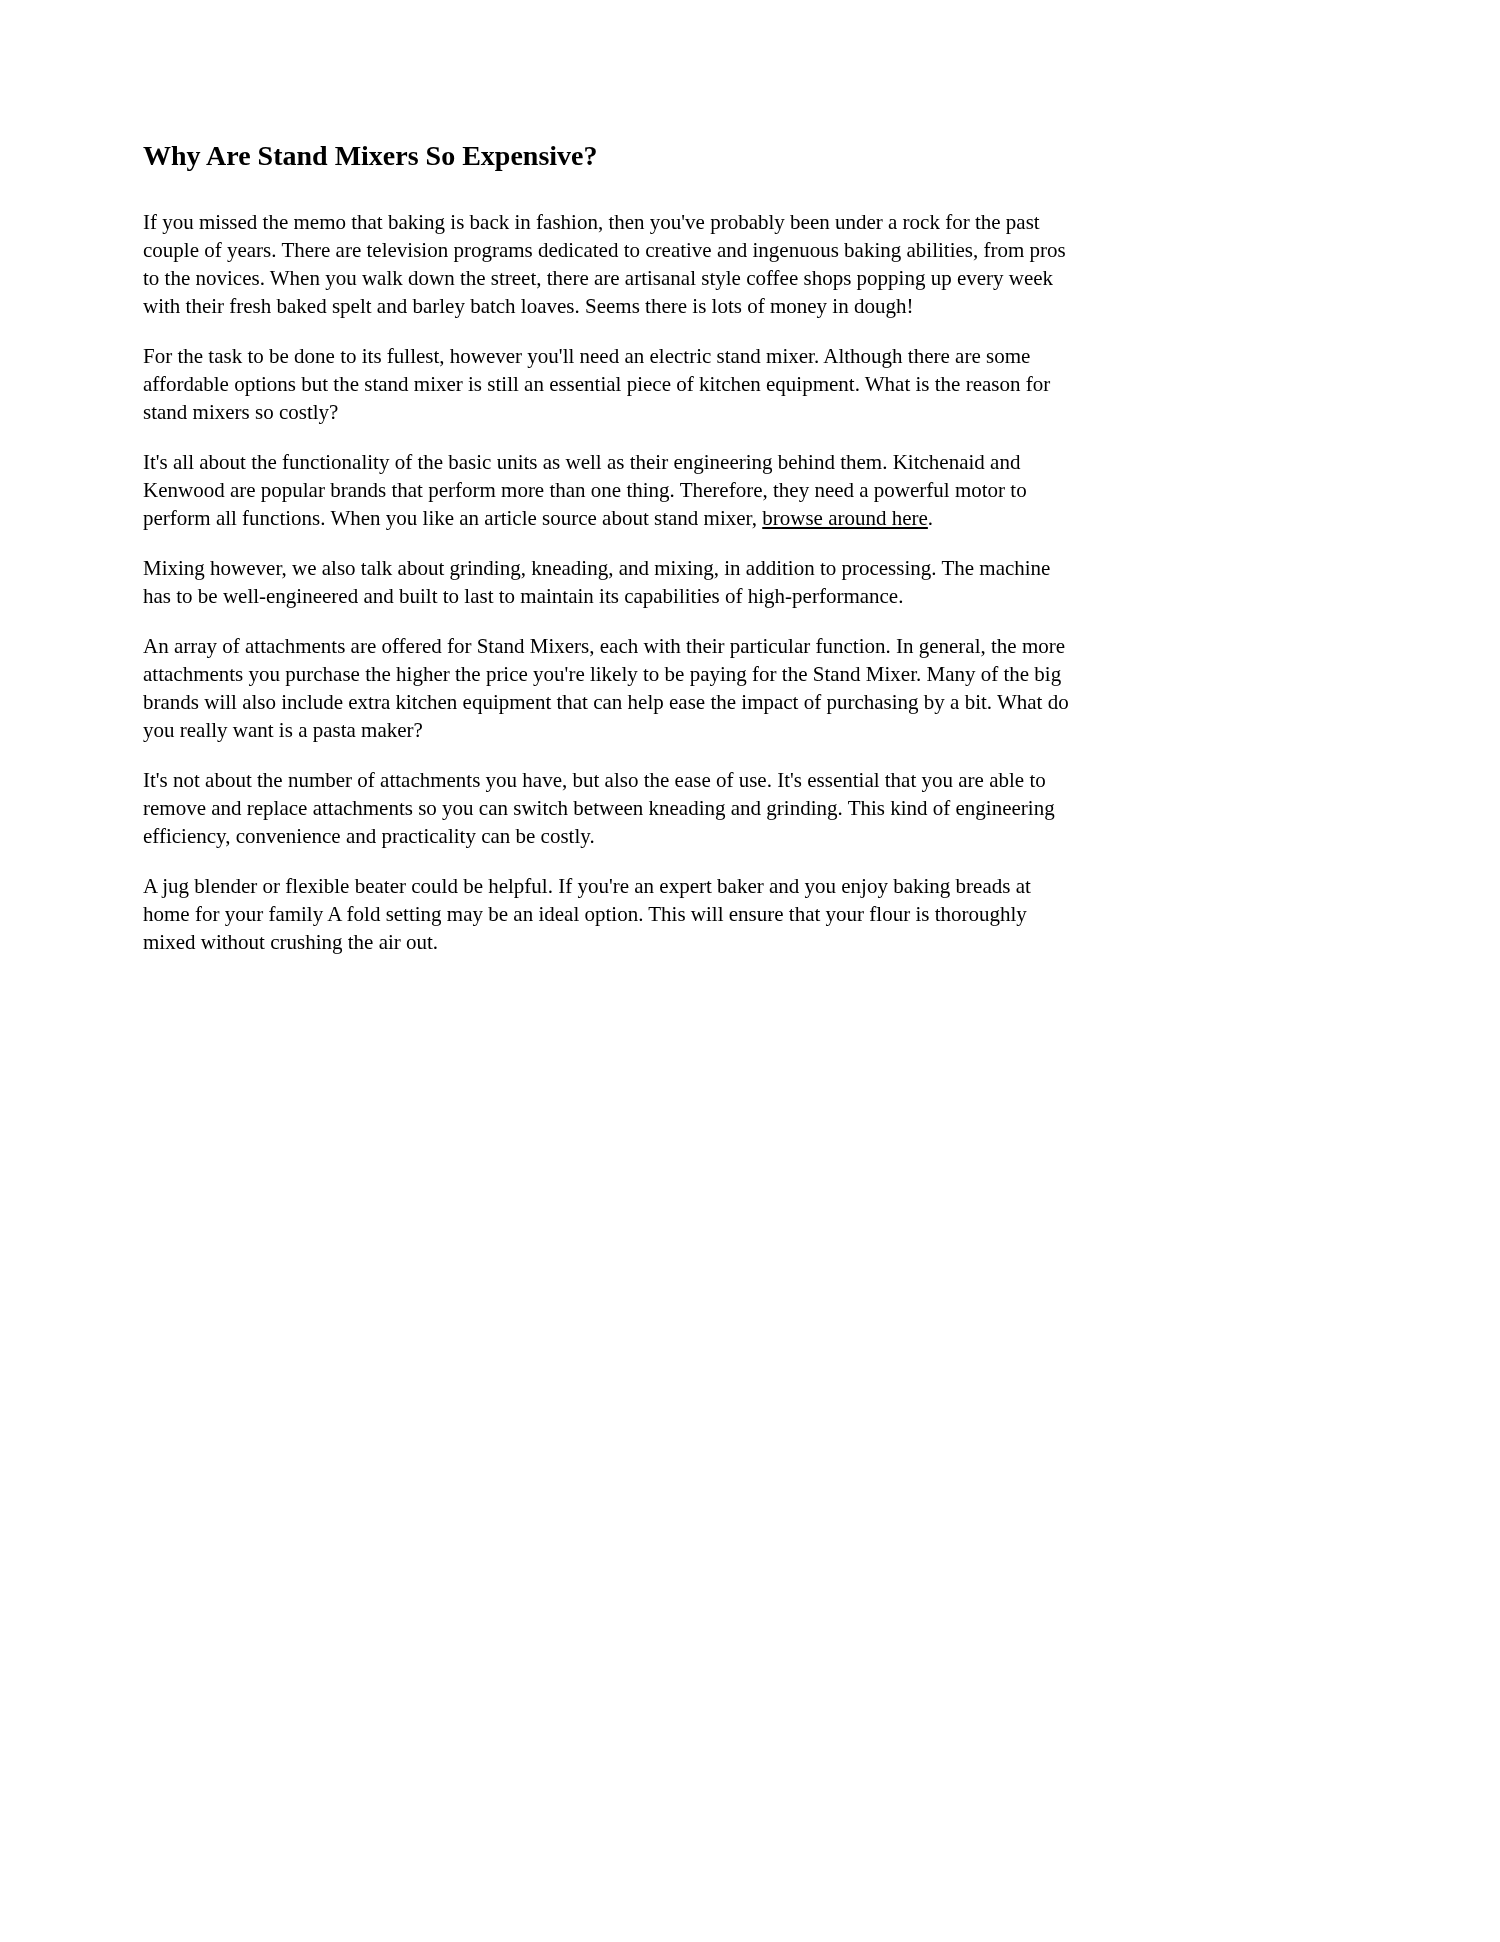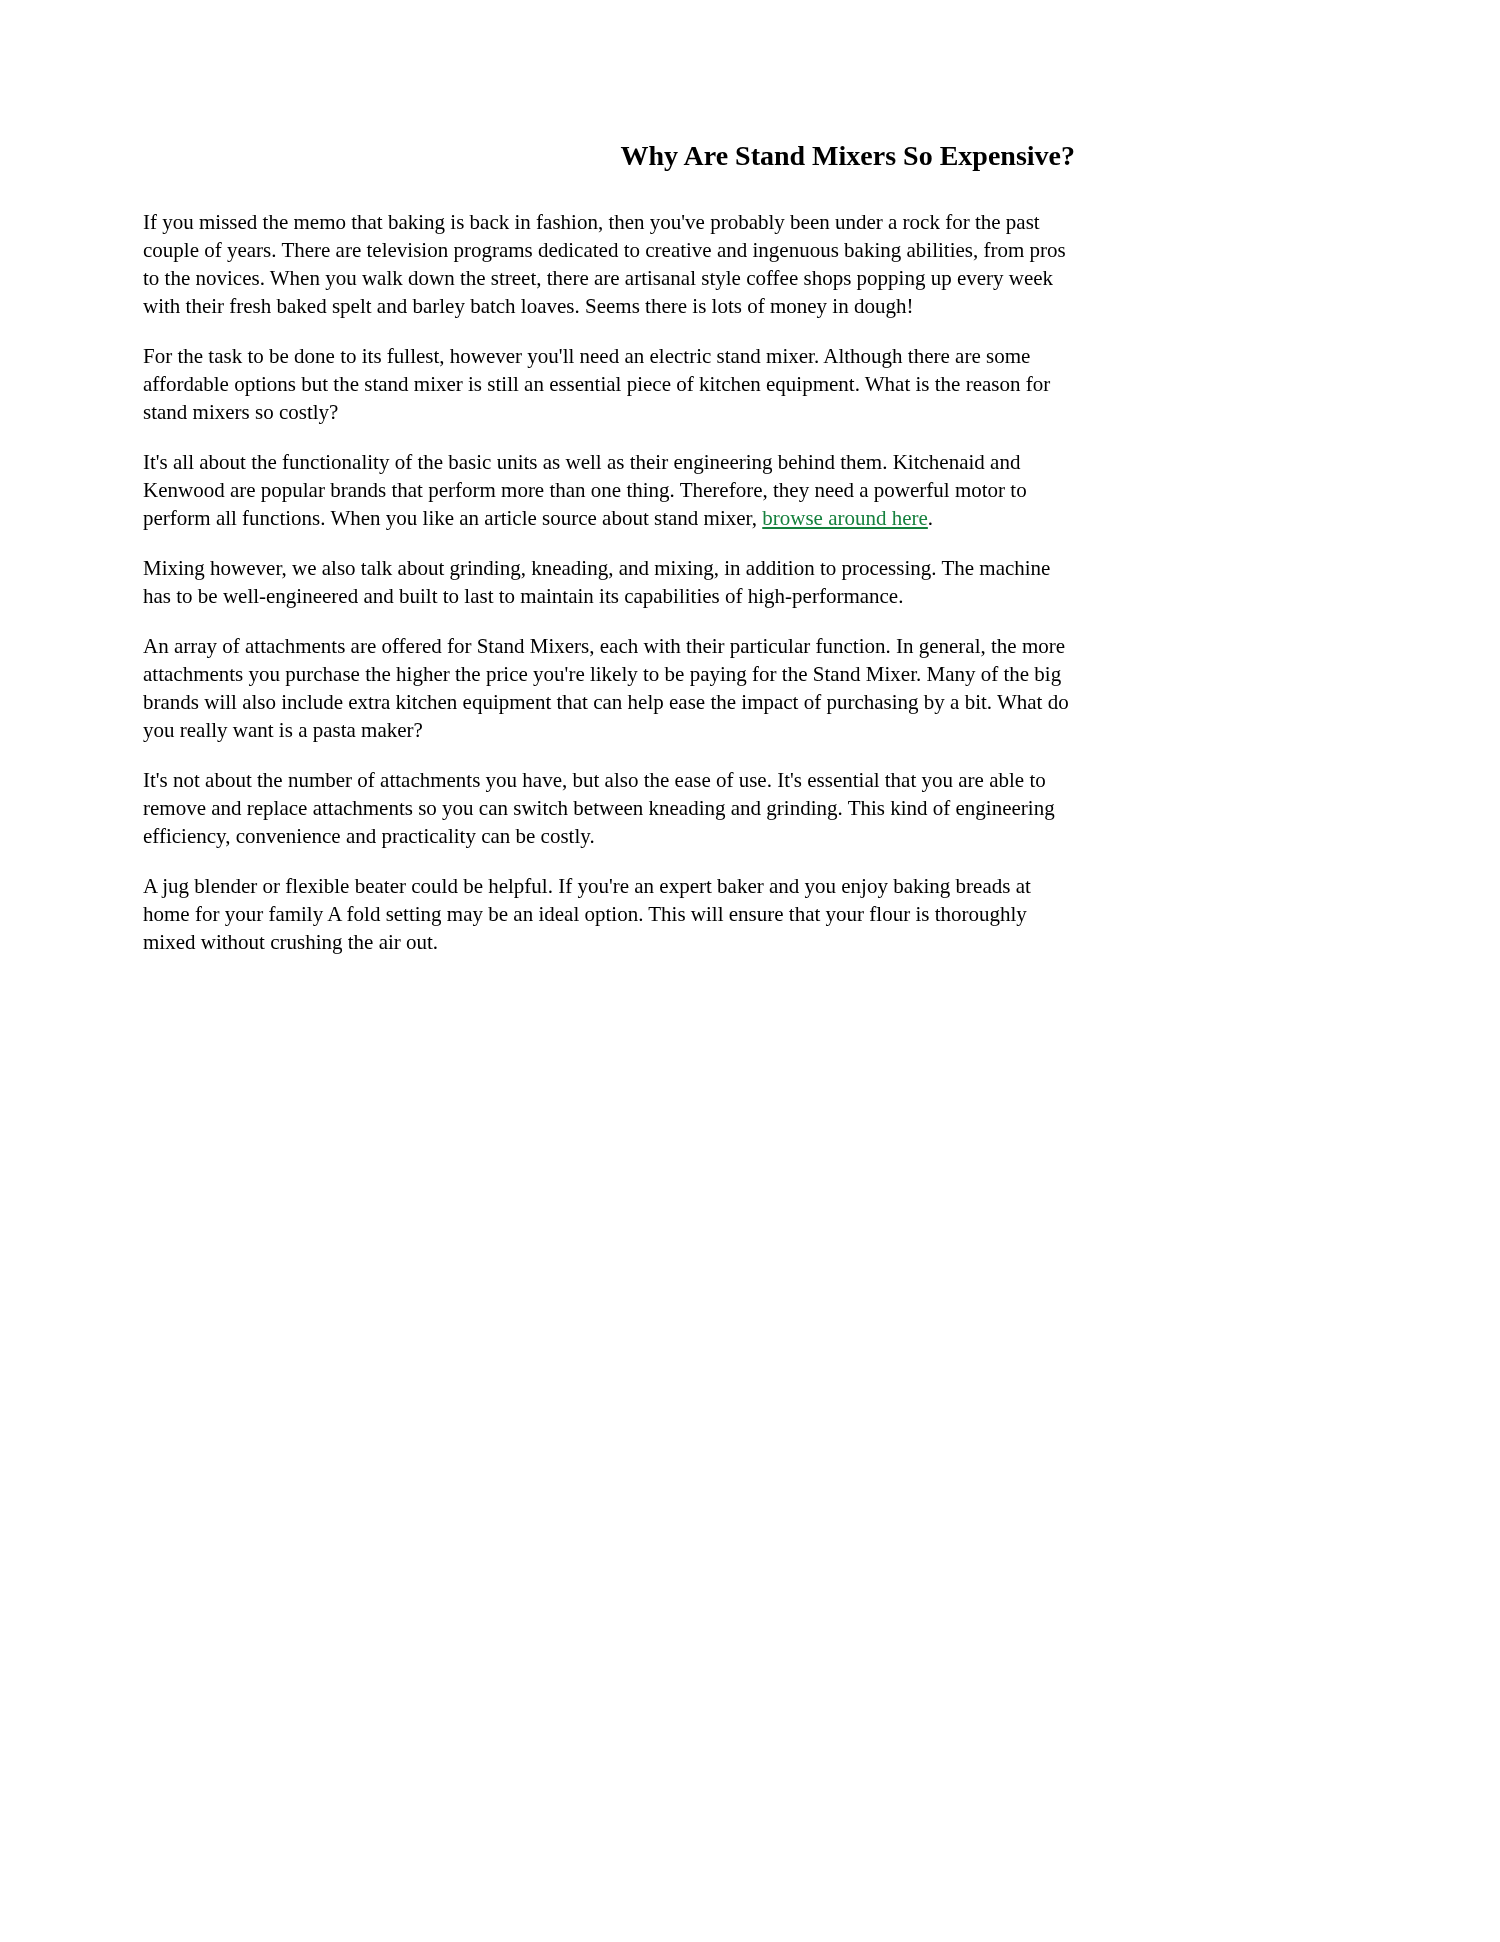--- a/index.html
+++ b/index.html
@@ -19,37 +19,37 @@
     height: 1942px;
     background: #ffffff;
     padding: 140px 0 0 143px;
   }
   .content {
     width: 932px;
   }
   .doc-title {
     font-size: 28px;
     font-weight: bold;
-    text-align: right;
+    text-align: left;
     margin: 0 0 36px 0;
     line-height: 32px;
   }
   .para {
     font-size: 21px;
     line-height: 28px;
     margin: 0 0 22px 0;
   }
   .section-heading {
     font-size: 22px;
     font-weight: bold;
     line-height: 28px;
     margin: 28px 0 26px 0;
   }
   .doc-link {
-    color: #15803d;
+    color: #000000;
     text-decoration: underline;
     cursor: pointer;
   }
 </style>
 </head>
 <body>
 
 <div class="page">
   <div class="content">
 

